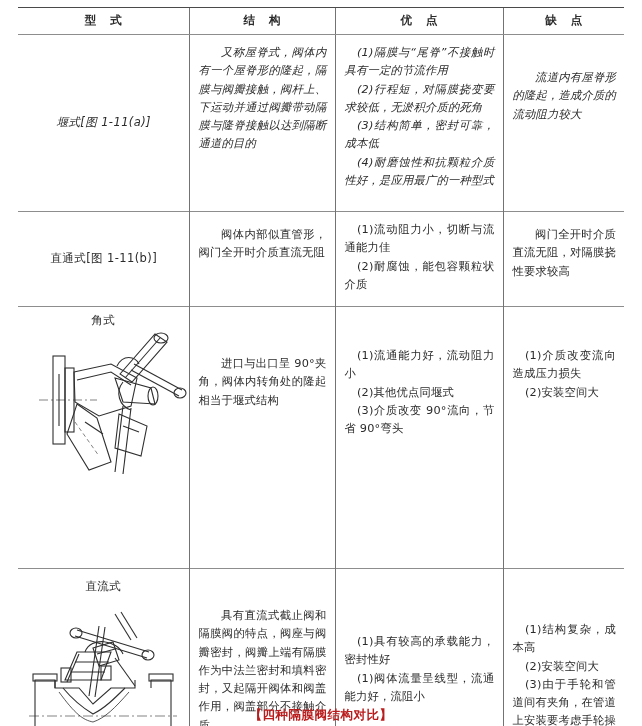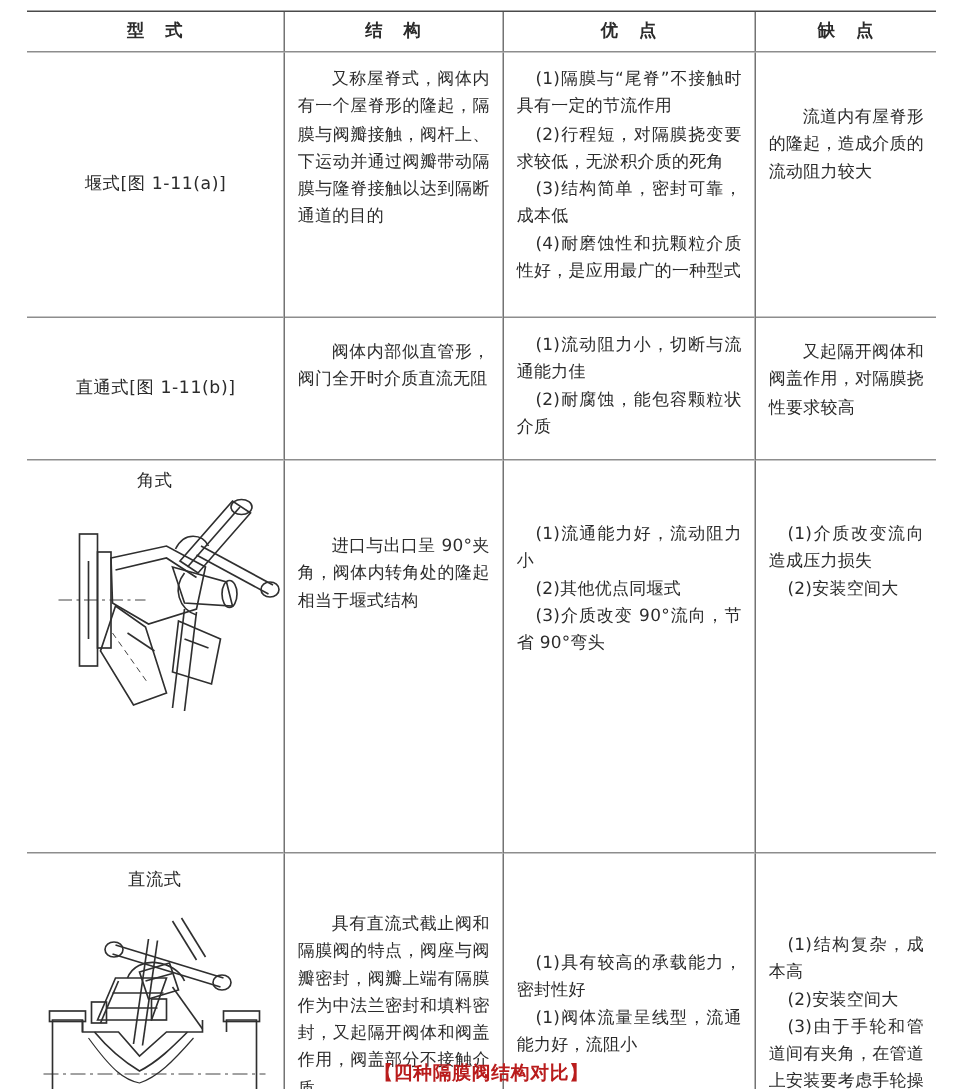--- a/index.html
+++ b/index.html
@@ -56,20 +56,21 @@
     padding: 2px 0 3px 0;
     vertical-align: middle;
   }
   thead tr.head-row th .hdr-txt { display: inline-block; text-indent: 5px; }
 
   tbody tr.data-row > td {
     border-top: 1px solid #8d8d8d;
   }
   tbody tr.data-row:first-child > td {
     border-top: none;
+    font-style: italic;
   }
   tbody tr.data-row.last > td {
     border-bottom: 1.3px solid #4a4a4a;
   }
 
   .cellpad { padding: 9px 8px 10px 9px; }
 
   .typecell {
     text-align: left;
     position: relative;
@@ -184,21 +185,21 @@
           </div>
         </td>
         <td>
           <div class="cellpad">
             <div class="body-text listline">(1)流动阻力小，切断与流通能力佳</div>
             <div class="body-text listline">(2)耐腐蚀，能包容颗粒状介质</div>
           </div>
         </td>
         <td>
           <div class="cellpad" style="padding-top:14px;">
-            <div class="body-text indent2">又起隔开阀体和阀盖作用，对隔膜挠性要求较高</div>
+            <div class="body-text indent2">阀门全开时介质直流无阻，对隔膜挠性要求较高</div>
           </div>
         </td>
       </tr>
 
       <tr class="data-row" style="height:262px;">
         <td class="typecell">
           <div class="fig-wrap">
             <div class="fig-caption">角式</div>
             <svg class="figure" width="168" height="150" viewBox="0 0 168 150">
               <g fill="none" stroke="#2f2f2f" stroke-width="1.1">

